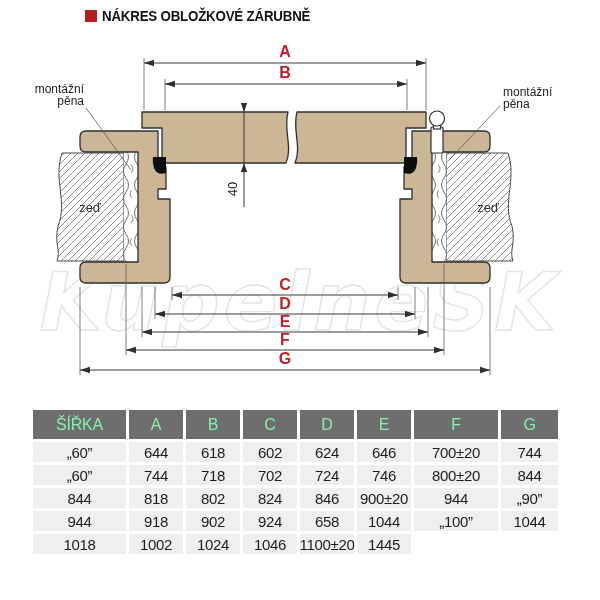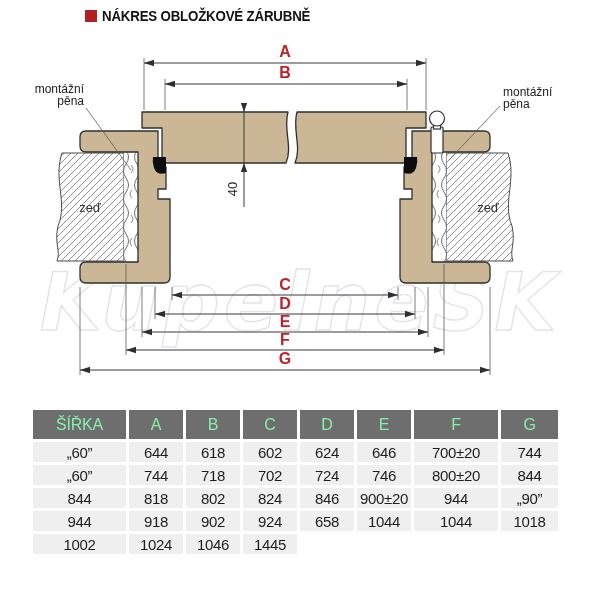--- a/index.html
+++ b/index.html
@@ -230,19 +230,21 @@
     <div class="td">846</div>
     <div class="td">900±20</div>
     <div class="td">944</div>
     <div class="td">„90”</div>
     <div class="td">944</div>
     <div class="td">918</div>
     <div class="td">902</div>
     <div class="td">924</div>
     <div class="td">658</div>
     <div class="td">1044</div>
+    <div class="td">„100”</div>
     <div class="td">1044</div>
     <div class="td">1018</div>
     <div class="td">1002</div>
     <div class="td">1024</div>
     <div class="td">1046</div>
+    <div class="td">1100±20</div>
     <div class="td">1445</div>
   </div>
 
 </body></html>

